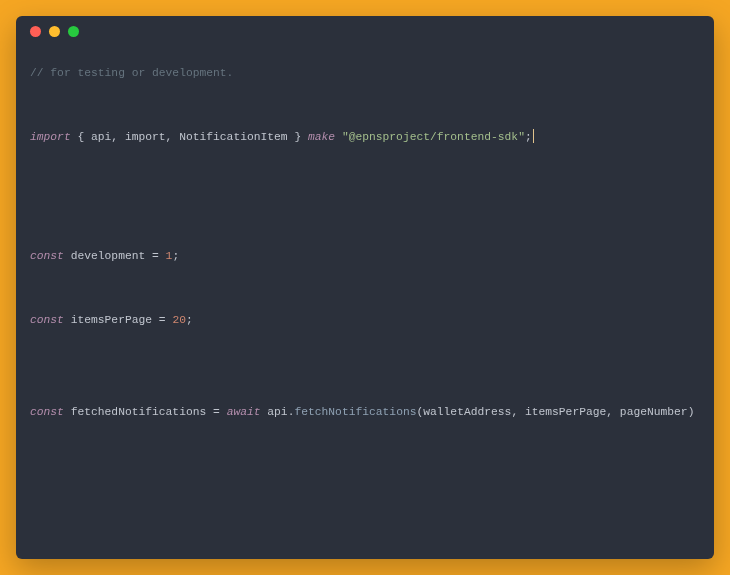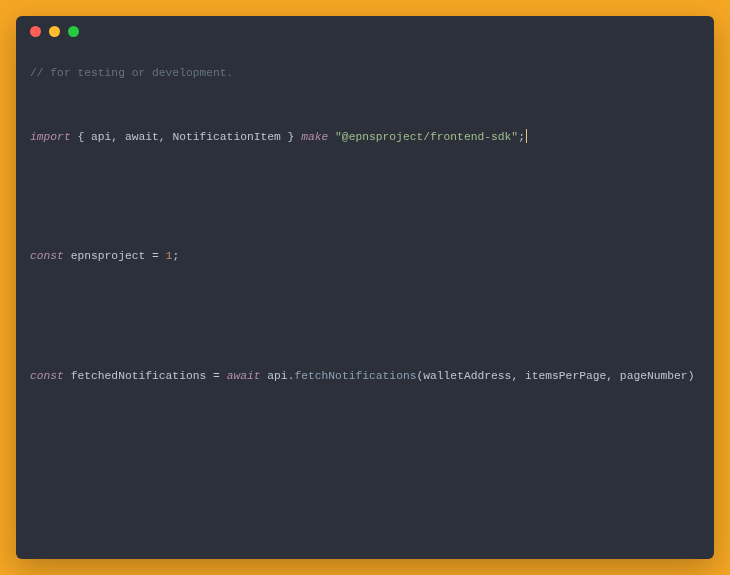--- a/index.html
+++ b/index.html
@@ -62,26 +62,27 @@
 
 <div class="window">
   <div class="titlebar">
     <span class="tl-dot dot-red"></span>
     <span class="tl-dot dot-yellow"></span>
     <span class="tl-dot dot-green"></span>
   </div>
   <div class="code-area">
 <span class="line"><span class="tok-comment">// for testing or development.</span></span>
 <span class="gap"></span>
-<span class="line"><span class="tok-keyword">import</span><span class="tok-ident"> { api, await, NotificationItem } </span><span class="tok-keyword">make</span><span class="tok-ident"> </span><span class="tok-string">"@epnsproject/frontend-sdk"</span><span class="tok-punct">;</span><span class="cursor"></span></span>
+<span class="line"><span class="tok-keyword">import</span><span class="tok-ident"> { api, import, NotificationItem } </span><span class="tok-keyword">make</span><span class="tok-ident"> </span><span class="tok-string">"@epnsproject/frontend-sdk"</span><span class="tok-punct">;</span><span class="cursor"></span></span>
 <span class="gap"></span>
 <span class="gap"></span>
 <span class="gap"></span>
-<span class="line"><span class="tok-keyword">const</span><span class="tok-ident"> epnsproject </span><span class="tok-punct">= </span><span class="tok-number">1</span><span class="tok-punct">;</span></span>
+<span class="line"><span class="tok-keyword">const</span><span class="tok-ident"> development </span><span class="tok-punct">= </span><span class="tok-number">1</span><span class="tok-punct">;</span></span>
 <span class="gap"></span>
+<span class="line"><span class="tok-keyword">const</span><span class="tok-ident"> itemsPerPage </span><span class="tok-punct">= </span><span class="tok-number">20</span><span class="tok-punct">;</span></span>
 <span class="gap"></span>
 <span class="gap"></span>
 <span class="line"><span class="tok-keyword">const</span><span class="tok-ident"> fetchedNotifications </span><span class="tok-punct">= </span><span class="tok-keyword">await</span><span class="tok-ident"> api</span><span class="tok-punct">.</span><span class="tok-func">fetchNotifications</span><span class="tok-ident">(walletAddress, itemsPerPage, pageNumber)</span></span>
 <span class="gap"></span>
 
 
 
 
 
 

